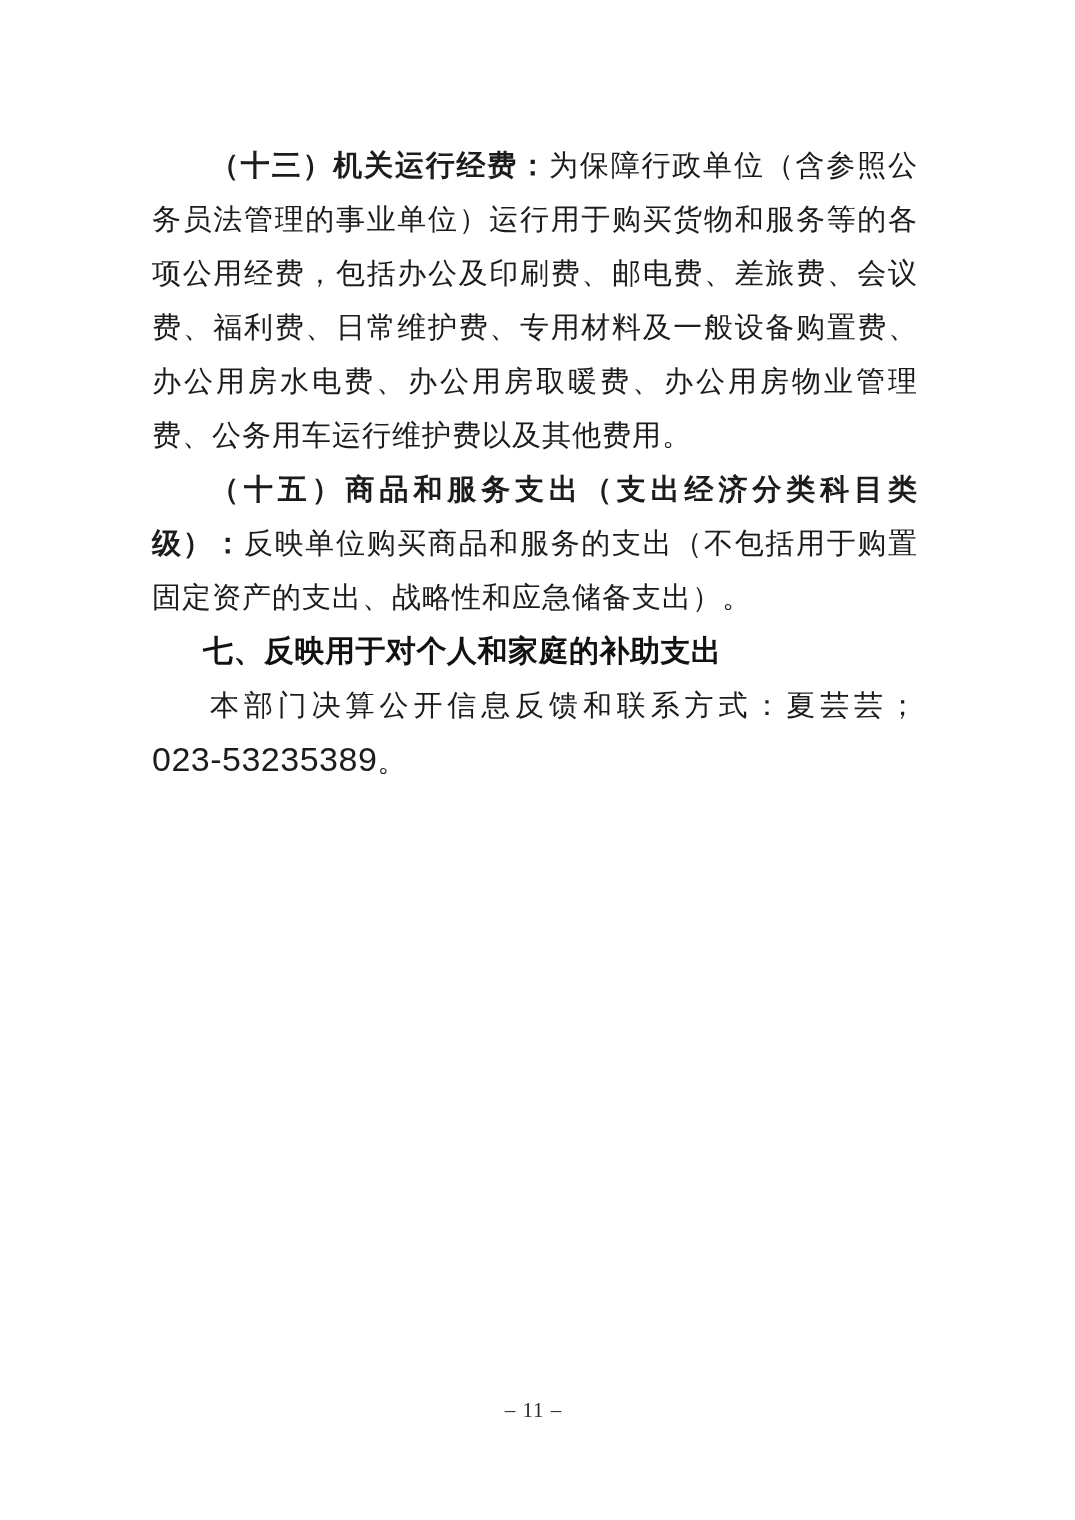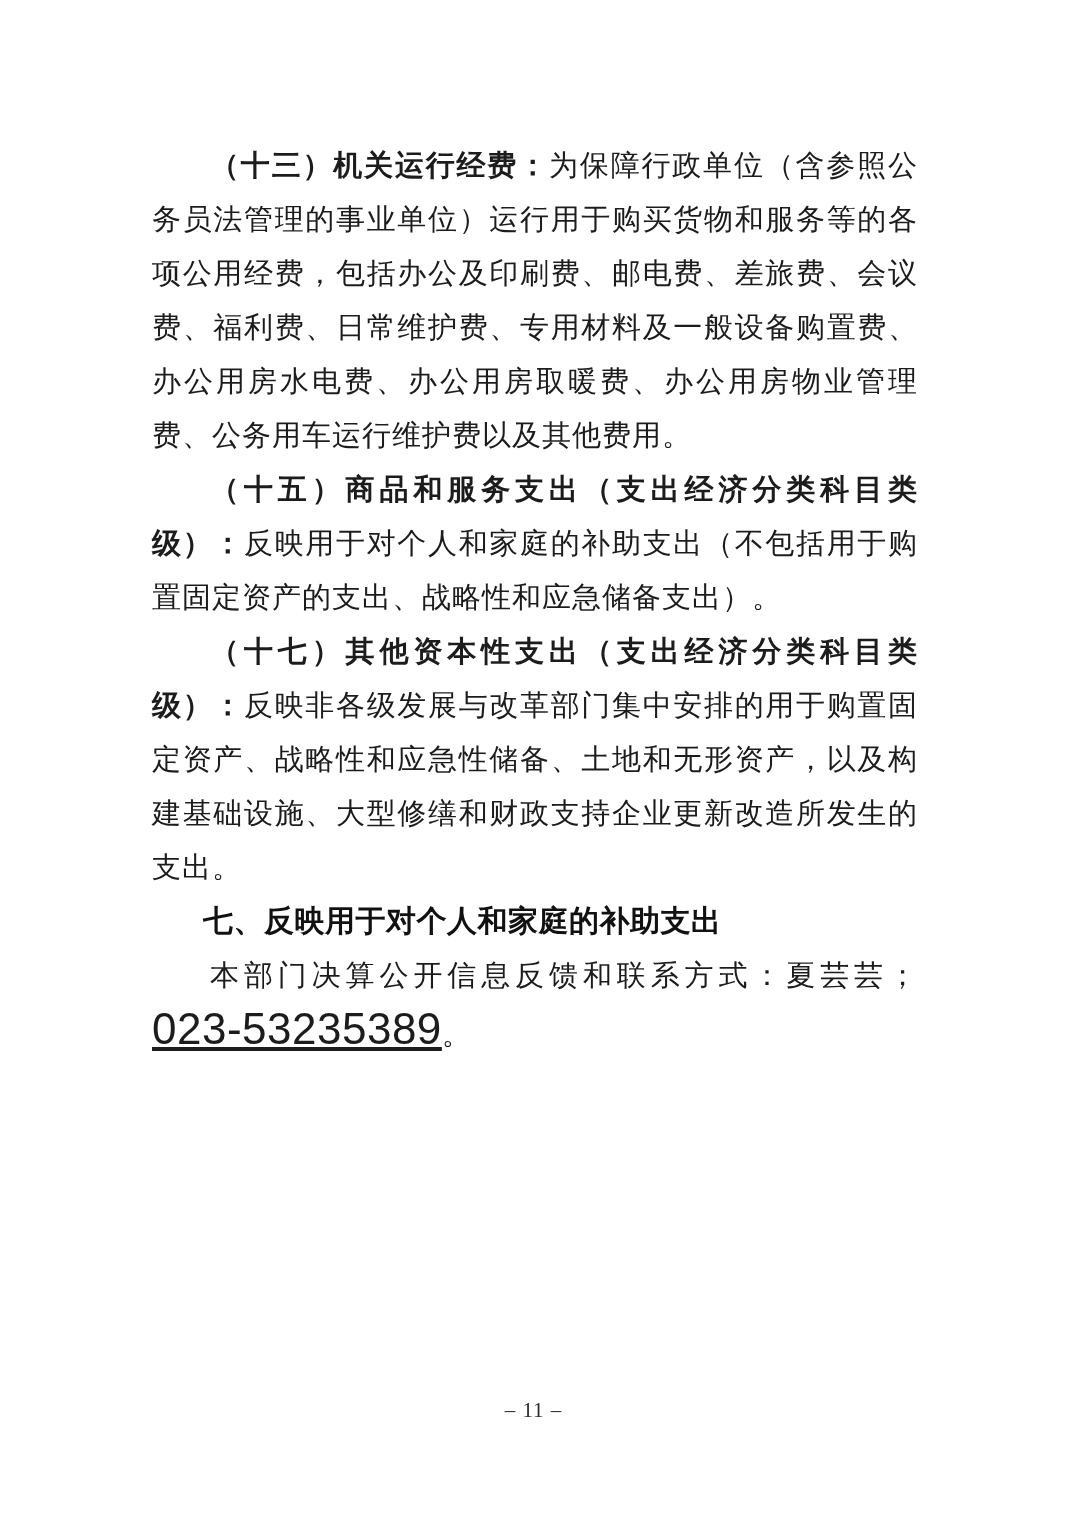--- a/index.html
+++ b/index.html
@@ -41,24 +41,23 @@
     font-family: "Liberation Sans", "DejaVu Sans", sans-serif;
     font-size: 30px;
     line-height: 54px;
     font-weight: 700;
     text-indent: 1.7em;
     color: #111111;
     letter-spacing: 0.5px;
   }
   .phone-num {
     font-family: "Liberation Sans", "DejaVu Sans", sans-serif;
-    font-size: 44px;
+    font-size: 34px;
     letter-spacing: 0.5px;
     white-space: nowrap;
-    text-decoration: underline;
   }
   .page-number {
     position: absolute;
     left: 0;
     right: 8px;
     top: 1398px;
     text-align: center;
     font-family: "Liberation Serif", "DejaVu Serif", serif;
     font-size: 21px;
     color: #2a2a2a;
@@ -67,24 +66,23 @@
 </style>
 </head>
 <body>
 
 <div class="page">
   <div class="content">
 
     <p class="para"><span class="lead">（十三）机关运行经费：</span><span>为保障行政单位（含参照公务员法管理的事业单位）运行用于购买货物和服务等的各项公用经费，包括办公及印刷费、邮电费、差旅费、会议费、福利费、日常维护费、专用材料及一般设备购置费、办公用房水电费、办公用房取暖费、办公用房物业管理费、公务用车运行维护费以及其他费用。</span></p>
 
 
-    <p class="para"><span class="lead">（十五）商品和服务支出（支出经济分类科目类级）：</span><span>反映用于对个人和家庭的补助支出（不包括用于购置固定资产的支出、战略性和应急储备支出）。</span></p>
+    <p class="para"><span class="lead">（十五）商品和服务支出（支出经济分类科目类级）：</span><span>反映单位购买商品和服务的支出（不包括用于购置固定资产的支出、战略性和应急储备支出）。</span></p>
 
 
-    <p class="para"><span class="lead">（十七）其他资本性支出（支出经济分类科目类级）：</span><span>反映非各级发展与改革部门集中安排的用于购置固定资产、战略性和应急性储备、土地和无形资产，以及构建基础设施、大型修缮和财政支持企业更新改造所发生的支出。</span></p>
 
     <h2 class="section-heading">七、反映用于对个人和家庭的补助支出</h2>
 
     <p class="para"><span>本部门决算公开信息反馈和联系方式：夏芸芸；</span><span class="phone-num">023-53235389</span><span>。</span></p>
 
   </div>
 
   <div class="page-number">– 11 –</div>
 </div>
 

